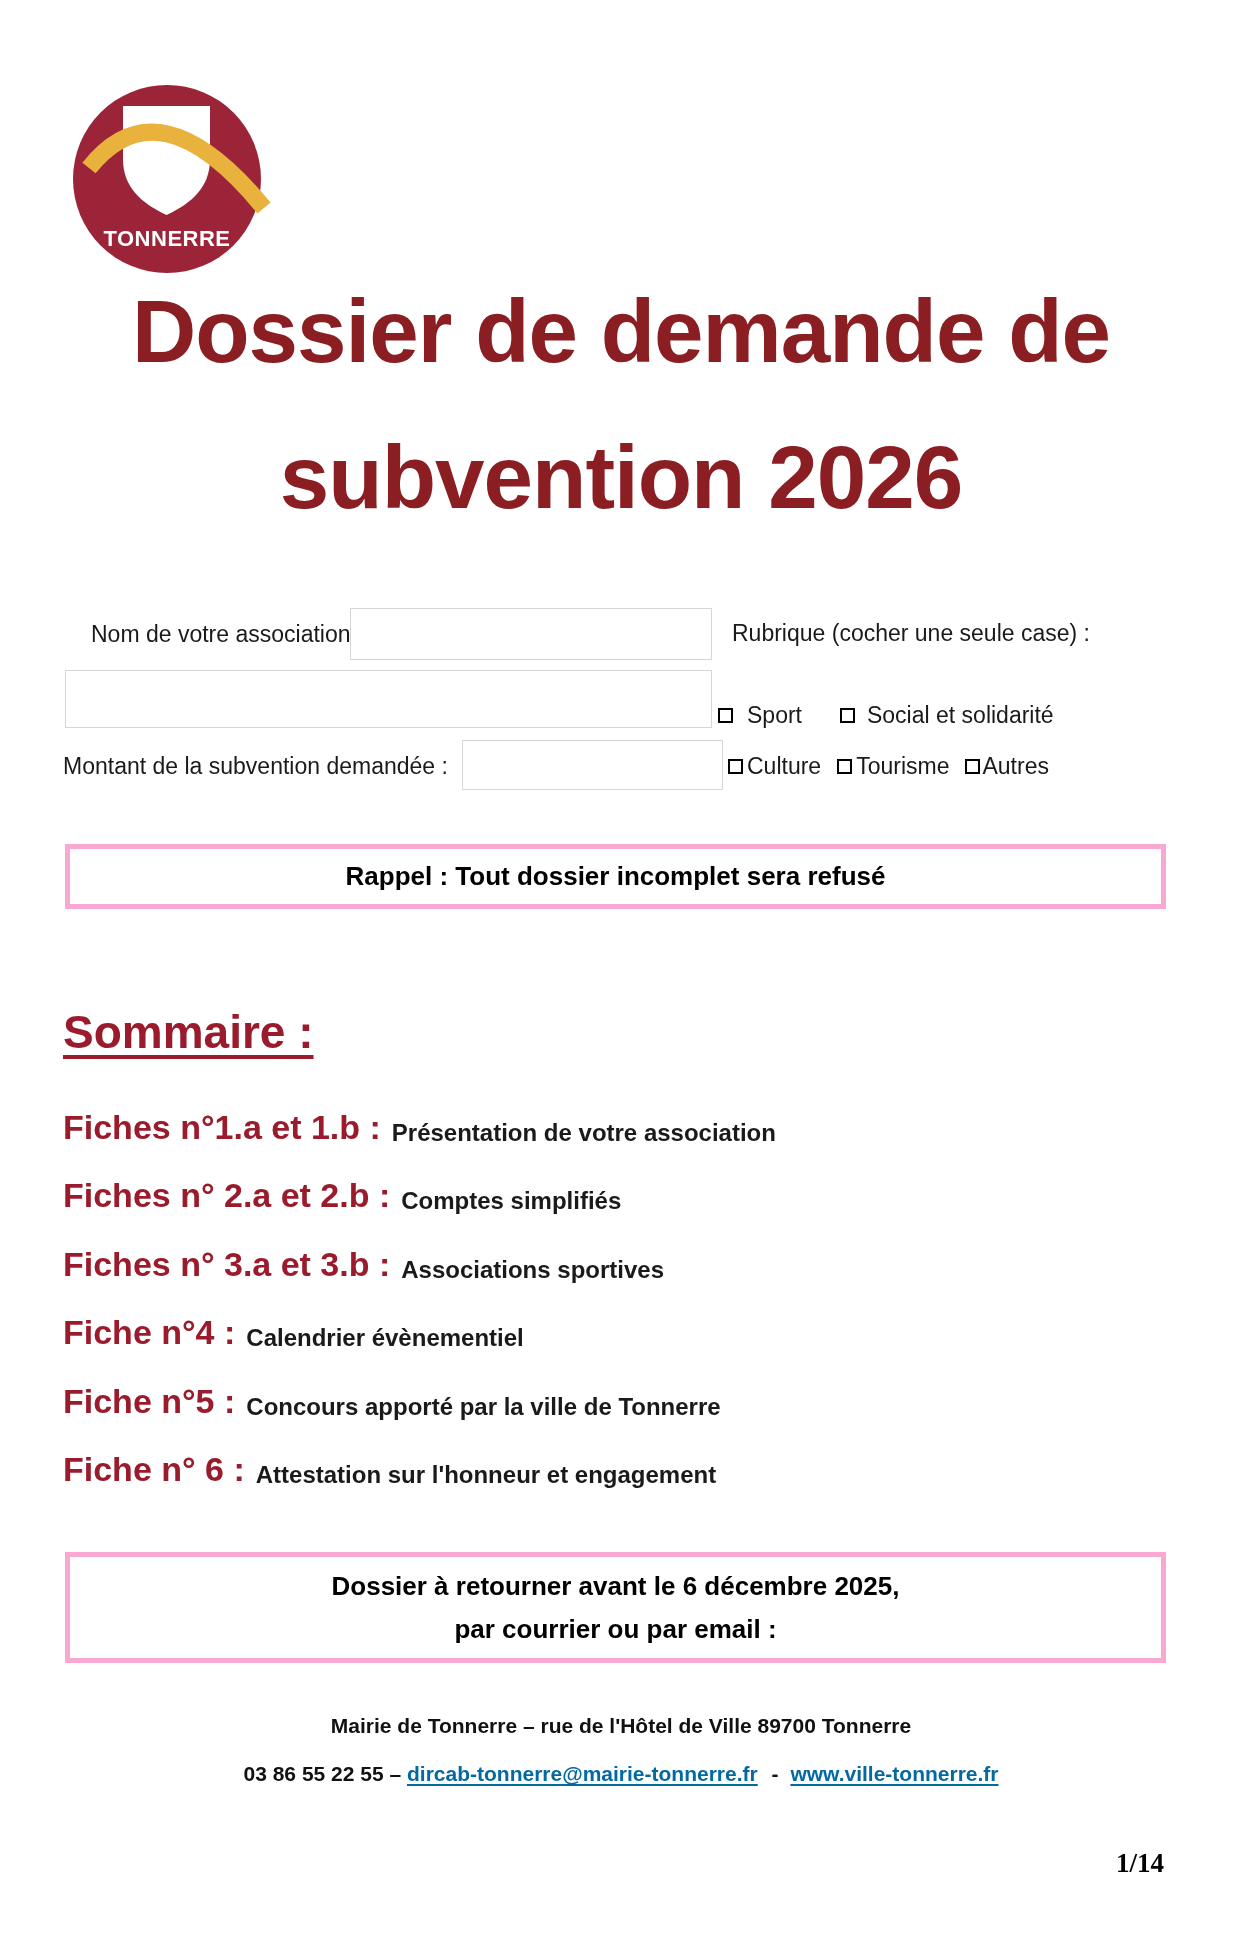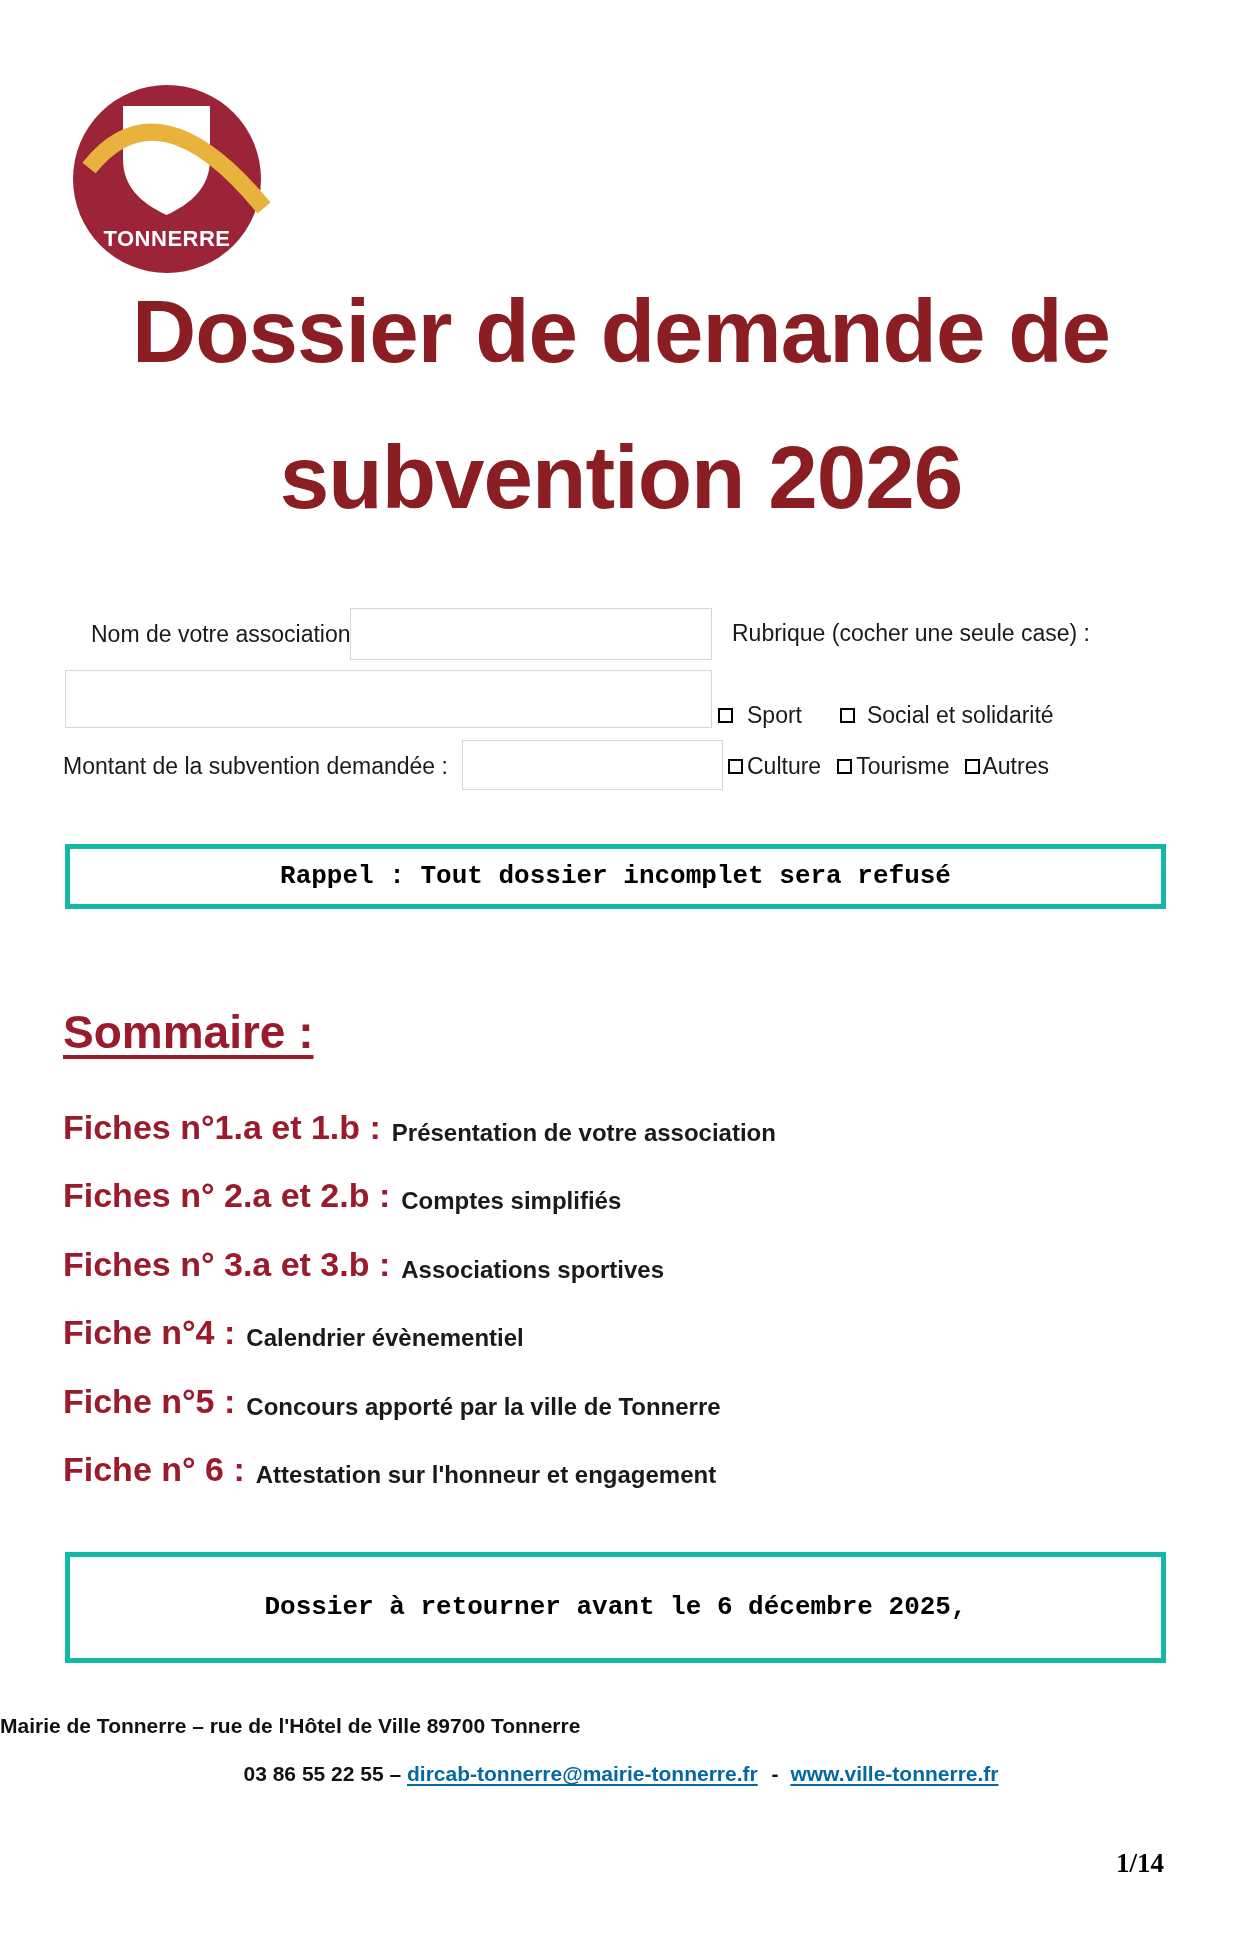--- a/index.html
+++ b/index.html
@@ -31,41 +31,40 @@
   .cbrow { position:absolute; display:flex; align-items:center; font-size:23px; white-space:nowrap; }
   .cb {
     display:inline-block; width:15px; height:15px; border:2.5px solid #000;
     background:#fff; margin-right:6px; flex:0 0 auto; cursor:pointer;
   }
   .cb-gap { display:inline-block; width:22px; }
   .cb-gap-sm { display:inline-block; width:16px; }
 
   
   .banner {
-    position:absolute; left:65px; width:1101px; border:5px solid #14b8a6;
+    position:absolute; left:65px; width:1101px; border:5px solid #f9a8d4;
     display:flex; flex-direction:column; justify-content:center; align-items:center;
     text-align:center; font-weight:bold; font-size:26px; line-height:43px; color:#000;
     background:#fff;
-    font-family:Liberation Mono, monospace;
   }
 
   
   .sommaire-heading {
     position:absolute; left:63px; top:1005px; font-size:46px; font-weight:bold;
     color:#9a1b2c; text-decoration:underline; text-decoration-thickness:4px;
     text-underline-offset:7px;
   }
   .toc { position:absolute; left:63px; top:1078px; }
   .toc-line { height:68.5px; display:flex; align-items:flex-end; white-space:nowrap; }
   .toc-ref { font-size:34px; font-weight:bold; color:#9a1b2c; }
   .toc-desc { font-size:24px; font-weight:bold; color:#1a1a1a; margin-left:11px; }
 
   
   .footer-line1 {
-    position:absolute; top:1714px; left:0; width:1242px; 
+    position:absolute; top:1714px; left:0; width:1242px; text-align:center;
     font-size:21px; font-weight:bold; color:#111; white-space:nowrap;
   }
   .footer-line2 {
     position:absolute; top:1762px; left:0; width:1242px; text-align:center;
     font-size:21px; font-weight:bold; color:#111; white-space:nowrap;
   }
   .footer-link { color:#0369a1; text-decoration:underline; text-underline-offset:3px; font-weight:bold; }
   .footer-sep { display:inline-block; margin:0 6px 0 8px; }
 
   .page-number {
@@ -145,20 +144,21 @@
       <span class="toc-desc">Concours apporté par la ville de Tonnerre</span>
     </div>
     <div class="toc-line">
       <span class="toc-ref">Fiche n° 6 :</span>
       <span class="toc-desc">Attestation sur l'honneur et engagement</span>
     </div>
   </div>
 
   <div class="banner" style="top:1552px; height:111px;">
     <div>Dossier à retourner avant le 6 décembre 2025,</div>
+    <div>par courrier ou par email :</div>
   </div>
 
   <div class="footer-line1">Mairie de Tonnerre – rue de l'Hôtel de Ville 89700 Tonnerre</div>
   <div class="footer-line2">
     <span>03 86 55 22 55 –</span>
     <span> </span>
     <a class="footer-link" href="#">dircab-tonnerre@mairie-tonnerre.fr</a>
     <span class="footer-sep">-</span>
     <a class="footer-link" href="#">www.ville-tonnerre.fr</a>
   </div>

